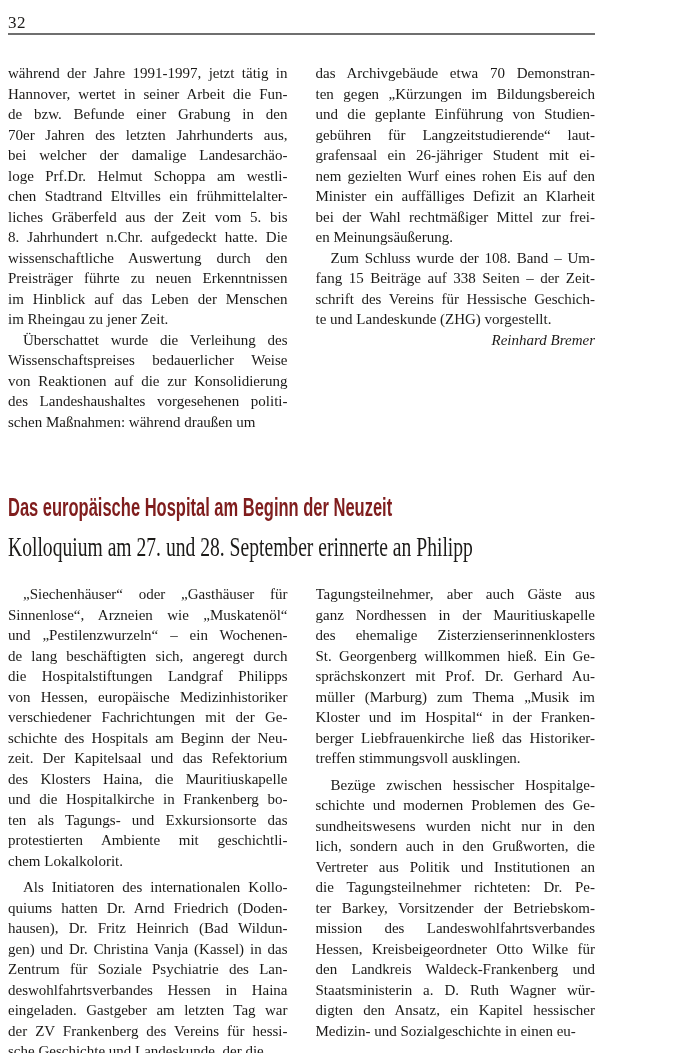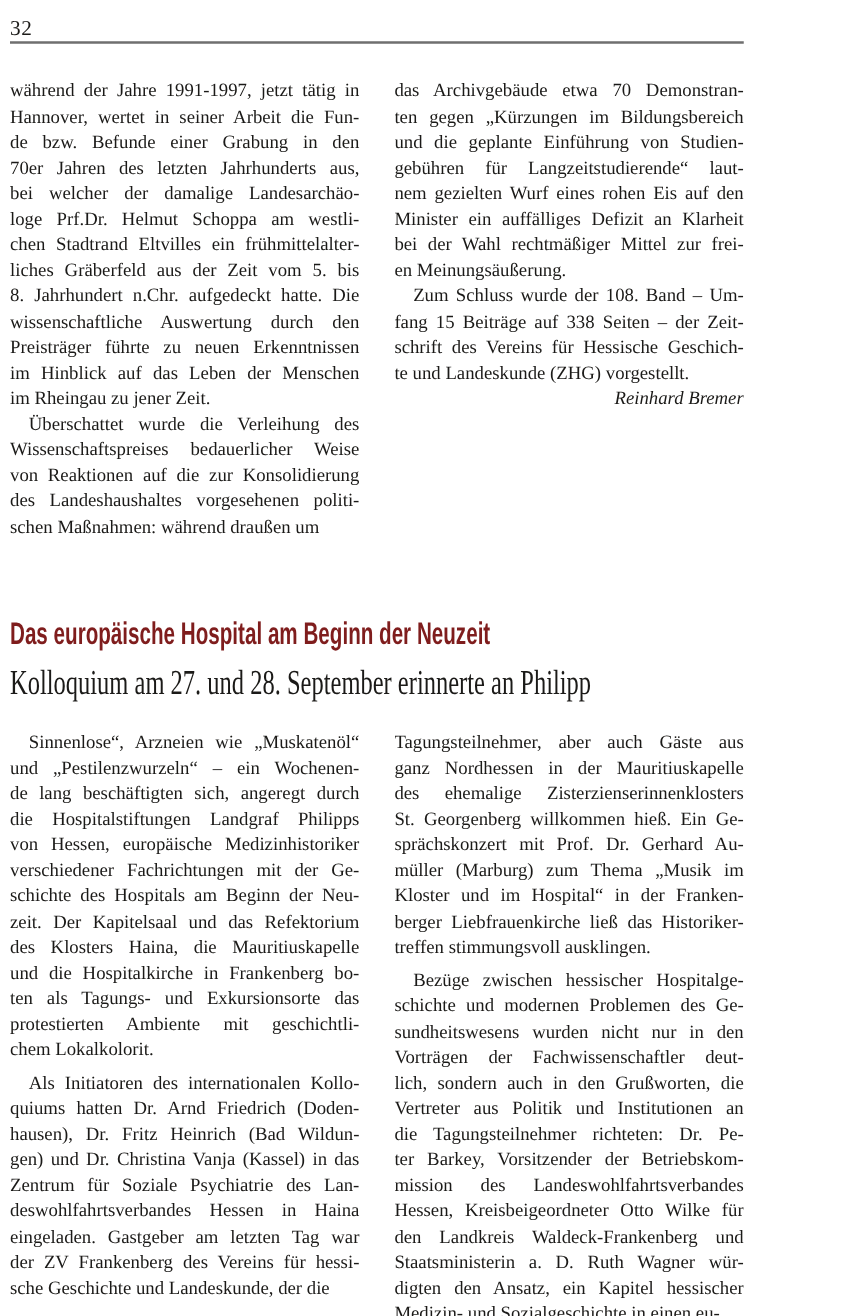--- a/index.html
+++ b/index.html
@@ -130,20 +130,21 @@
             <div class="line">des Landeshaushaltes vorgesehenen politi-</div>
             <div class="line last">schen Maßnahmen: während draußen um</div>
           </div>
         </div>
       <div class="col">
           <div class="para">
             <div class="line">das Archivgebäude etwa 70 Demonstran-</div>
             <div class="line">ten gegen „Kürzungen im Bildungsbereich</div>
             <div class="line">und die geplante Einführung von Studien-</div>
             <div class="line">gebühren für Langzeitstudierende“ laut-</div>
+            <div class="line">grafensaal ein 26-jähriger Student mit ei-</div>
             <div class="line">nem gezielten Wurf eines rohen Eis auf den</div>
             <div class="line">Minister ein auffälliges Defizit an Klarheit</div>
             <div class="line">bei der Wahl rechtmäßiger Mittel zur frei-</div>
             <div class="line last">en Meinungsäußerung.</div>
           </div>
           <div class="para indent">
             <div class="line">Zum Schluss wurde der 108. Band – Um-</div>
             <div class="line">fang 15 Beiträge auf 338 Seiten – der Zeit-</div>
             <div class="line">schrift des Vereins für Hessische Geschich-</div>
             <div class="line last">te und Landeskunde (ZHG) vorgestellt.</div>
@@ -154,20 +155,21 @@
         </div>
     </div>
   </section>
 
   <section class="article article2">
     <h1><span class="squeeze">Das europäische Hospital am Beginn der Neuzeit</span></h1>
     <h2><span class="squeeze">Kolloquium am 27. und 28. September erinnerte an Philipp</span></h2>
     <div class="columns">
       <div class="col">
           <div class="para indent">
+            <div class="line">„Siechenhäuser“ oder „Gasthäuser für</div>
             <div class="line">Sinnenlose“, Arzneien wie „Muskatenöl“</div>
             <div class="line">und „Pestilenzwurzeln“ – ein Wochenen-</div>
             <div class="line">de lang beschäftigten sich, angeregt durch</div>
             <div class="line">die Hospitalstiftungen Landgraf Philipps</div>
             <div class="line">von Hessen, europäische Medizinhistoriker</div>
             <div class="line">verschiedener Fachrichtungen mit der Ge-</div>
             <div class="line">schichte des Hospitals am Beginn der Neu-</div>
             <div class="line">zeit. Der Kapitelsaal und das Refektorium</div>
             <div class="line">des Klosters Haina, die Mauritiuskapelle</div>
             <div class="line">und die Hospitalkirche in Frankenberg bo-</div>
@@ -196,21 +198,20 @@
             <div class="line">sprächskonzert mit Prof. Dr. Gerhard Au-</div>
             <div class="line">müller (Marburg) zum Thema „Musik im</div>
             <div class="line">Kloster und im Hospital“ in der Franken-</div>
             <div class="line">berger Liebfrauenkirche ließ das Historiker-</div>
             <div class="line last">treffen stimmungsvoll ausklingen.</div>
           </div>
           <div class="para indent">
             <div class="line">Bezüge zwischen hessischer Hospitalge-</div>
             <div class="line">schichte und modernen Problemen des Ge-</div>
             <div class="line">sundheitswesens wurden nicht nur in den</div>
-            <div class="line">Vorträgen der Fachwissenschaftler deut-</div>
             <div class="line">lich, sondern auch in den Grußworten, die</div>
             <div class="line">Vertreter aus Politik und Institutionen an</div>
             <div class="line">die Tagungsteilnehmer richteten: Dr. Pe-</div>
             <div class="line">ter Barkey, Vorsitzender der Betriebskom-</div>
             <div class="line">mission des Landeswohlfahrtsverbandes</div>
             <div class="line">Hessen, Kreisbeigeordneter Otto Wilke für</div>
             <div class="line">den Landkreis Waldeck-Frankenberg und</div>
             <div class="line">Staatsministerin a. D. Ruth Wagner wür-</div>
             <div class="line">digten den Ansatz, ein Kapitel hessischer</div>
             <div class="line last">Medizin- und Sozialgeschichte in einen eu-</div>

